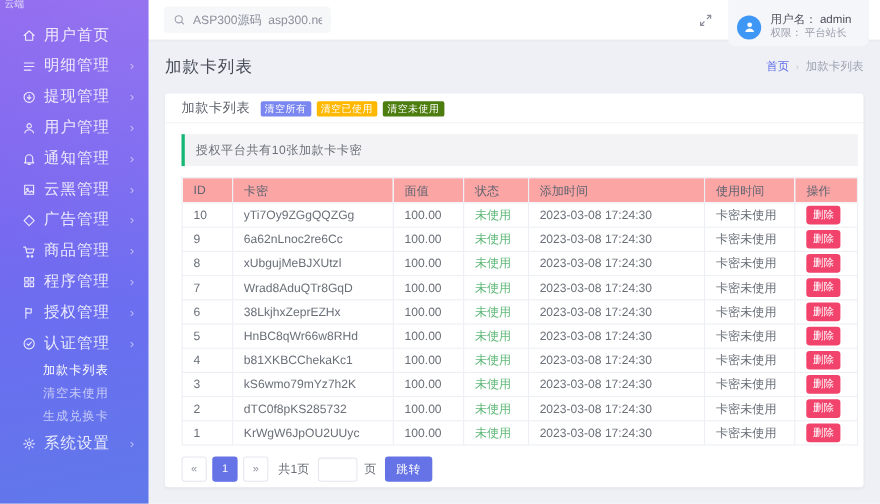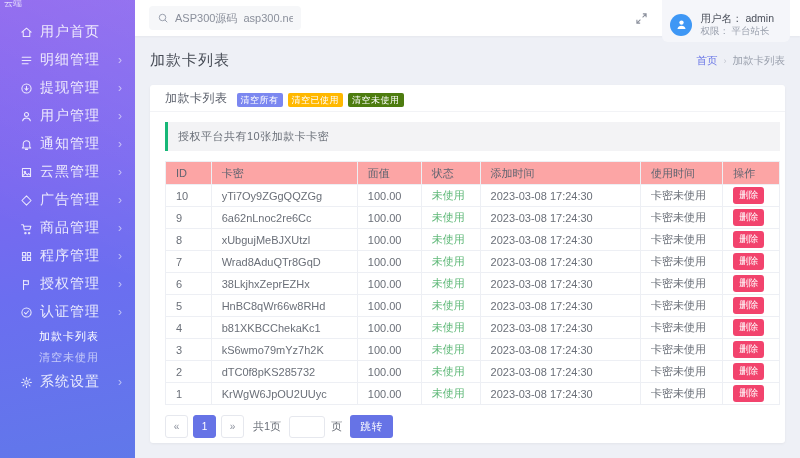--- a/index.html
+++ b/index.html
@@ -215,20 +215,25 @@
 
         </div>
 
 
         <div class="s-item sub">
 
           <span class="s-label">清空未使用</span>
 
         </div>
 
+        <div class="s-item sub">
+
+          <span class="s-label">生成兑换卡</span>
+
+        </div>
 
         <div class="s-item">
           <span class="s-icon">
             <svg viewBox="0 0 24 24">
               <path d="M12 8.8a3.2 3.2 0 1 1 0 6.4 3.2 3.2 0 0 1 0-6.4ZM12 3v2.6M12 18.4V21M3 12h2.6M18.4 12H21M5.6 5.6l1.9 1.9M16.5 16.5l1.9 1.9M18.4 5.6l-1.9 1.9M7.5 16.5l-1.9 1.9" fill="none" stroke="currentColor" stroke-width="1.9" stroke-linecap="round" stroke-linejoin="round"></path>
             </svg>
           </span>
           <span class="s-label">系统设置</span>
           <span class="s-arrow">›</span>
         </div>

